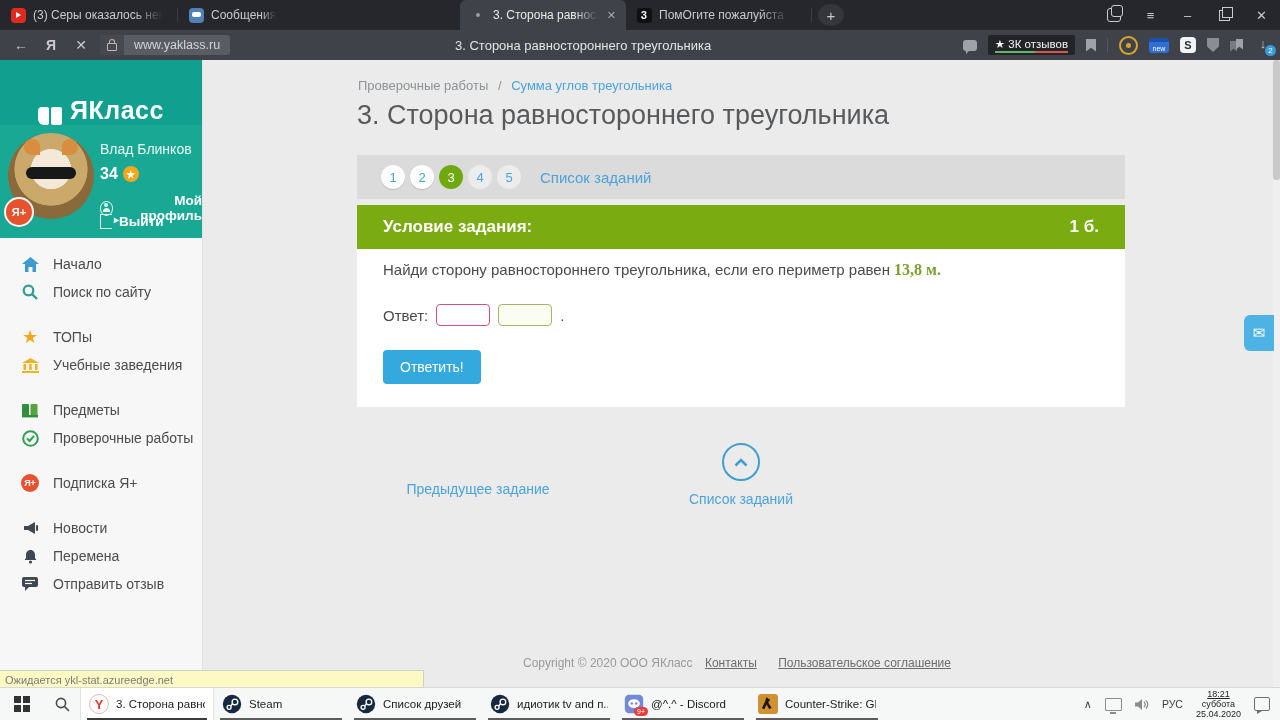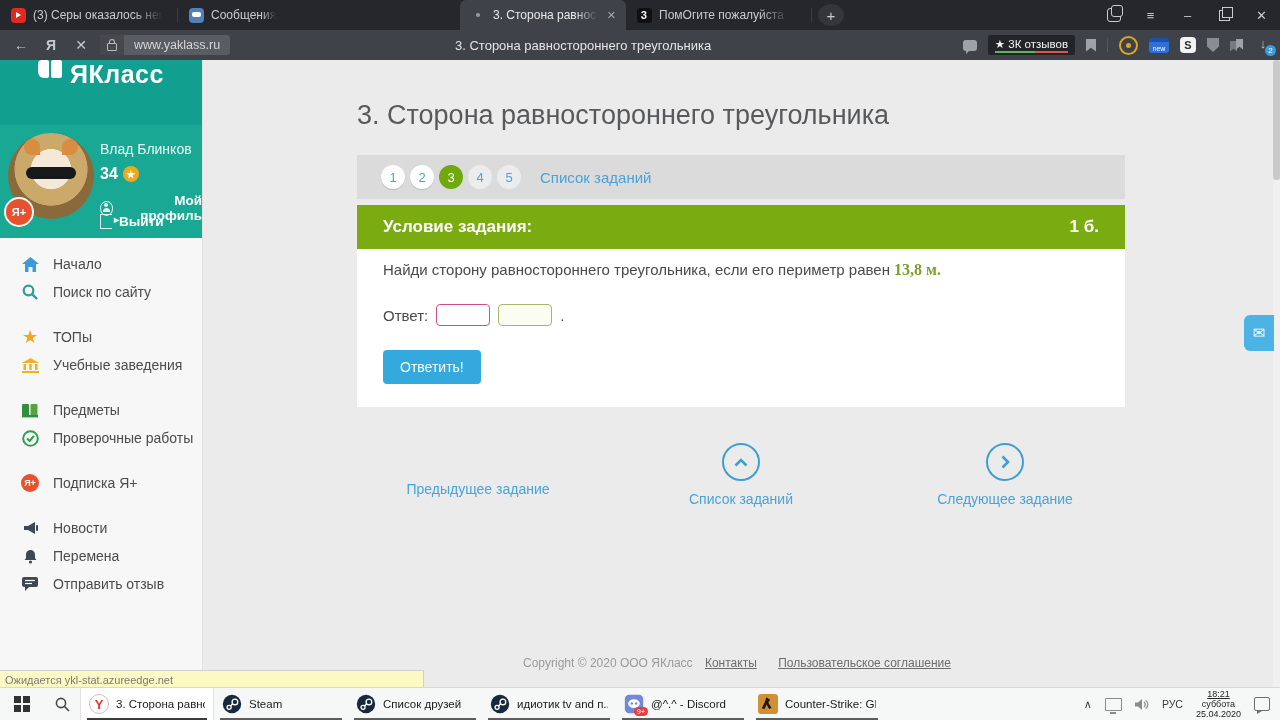--- a/index.html
+++ b/index.html
@@ -59,21 +59,21 @@
   .ic-coll::before,.ic-coll::after{content:"";position:absolute;width:7px;height:11px;background:#9fa2a6;
     clip-path:polygon(0 0,100% 0,100% 100%,50% 75%,0 100%);}
   .ic-coll::before{left:0;top:2px;opacity:.6;}
   .ic-coll::after{right:0;top:0;}
   .ic-dl{position:relative;width:18px;height:18px;color:#c7c9cc;font-size:13px;text-align:center;line-height:16px;}
   .ic-dl .badge{position:absolute;right:-4px;bottom:-2px;width:11px;height:11px;border-radius:50%;
     background:#3a9bdc;color:#fff;font-size:8px;line-height:11px;text-align:center;}
   
   .content{position:absolute;top:60px;left:0;right:0;bottom:32px;}
   .sidebar{position:absolute;left:0;top:0;bottom:0;width:202px;background:#f7f7f7;border-right:1px solid #e3e3e3;}
-  .sb-logo{height:65px;background:#11a090;display:flex;align-items:flex-start;justify-content:center;gap:8px;color:#fff;}
+  .sb-logo{height:65px;background:#11a090;display:flex;align-items:flex-end;justify-content:center;gap:8px;color:#fff;}
   .logo-book{display:flex;gap:2px;}
   .logo-book i{width:11px;height:18px;background:#fff;border-radius:2px;display:block;}
   .logo-book i:first-child{border-radius:4px 2px 2px 6px;}
   .logo-text{font-size:25px;font-weight:bold;letter-spacing:.5px;}
   .sb-profile{height:113px;background:#18a894;position:relative;color:#fff;}
   .avatar{position:absolute;left:8px;top:8px;width:86px;height:86px;border-radius:50%;overflow:hidden;
     background:radial-gradient(circle at 50% 42%,#f4e9d8 0 30%,#caa96a 31% 55%,#8a6a3a 56% 100%);}
   .avatar .glasses{position:absolute;left:18px;top:34px;width:50px;height:12px;background:#17181a;border-radius:6px;}
   .avatar .ear{position:absolute;top:6px;width:16px;height:16px;background:#d98e3f;border-radius:50% 50% 0 50%;}
   .avatar .ear.r{right:16px;transform:rotate(90deg);}
@@ -355,20 +355,25 @@
                 <line x1="3" y1="3.5" x2="13" y2="3.5" stroke="#fff" stroke-width="1.2"></line>
                 <line x1="3" y1="6.5" x2="10" y2="6.5" stroke="#fff" stroke-width="1.2"></line>
               </svg>
             </span>
           <span>Отправить отзыв</span>
         </div>
       </nav>
     </aside>
 
     <div class="main">
+      <div class="breadcrumb">
+        <span>Проверочные работы</span>
+        <span style="margin:0 6px">/</span>
+        <span class="lnk">Сумма углов треугольника</span>
+      </div>
       <div class="pagetitle">3. Сторона равностороннего треугольника</div>
 
       <div class="pager">
         <span class="pgc">1</span>
         <span class="pgc">2</span>
         <span class="pgc active">3</span>
         <span class="pgc future">4</span>
         <span class="pgc future">5</span>
         <span class="listlink">Список заданий</span>
       </div>
@@ -397,28 +402,20 @@
           <div>Предыдущее задание</div>
         </div>
         <div class="bn list">
           <div class="circ">
               <svg width="14" height="9" viewBox="0 0 14 9">
                 <path d="M1.5 7.5 L7 2 L12.5 7.5" fill="none" stroke="#3f9fd0" stroke-width="2.6"></path>
               </svg>
             </div>
           <div>Список заданий</div>
         </div>
-        <div class="bn next">
-          <div class="circ">
-              <svg width="9" height="14" viewBox="0 0 9 14">
-                <path d="M1.5 1.5 L7 7 L1.5 12.5" fill="none" stroke="#3f9fd0" stroke-width="2.6"></path>
-              </svg>
-            </div>
-          <div>Следующее задание</div>
-        </div>
       </div>
 
       <div class="footer">
         <span>Copyright © 2020 ООО ЯКласс</span>
         <a href="#">Контакты</a>
         <a href="#">Пользовательское соглашение</a>
       </div>
 
       <div class="scrolltrack">
           <div class="scrollthumb"></div>

